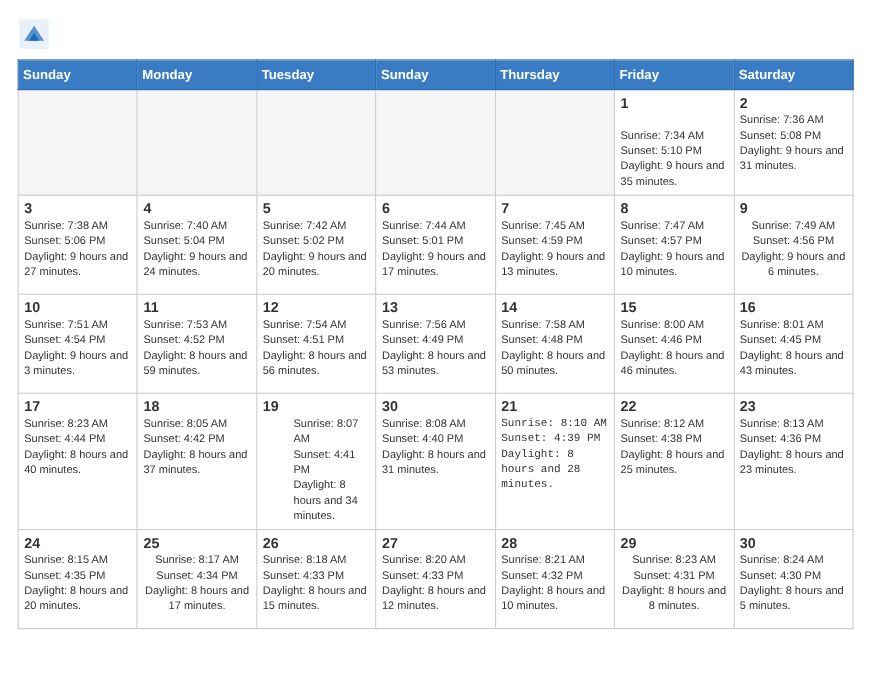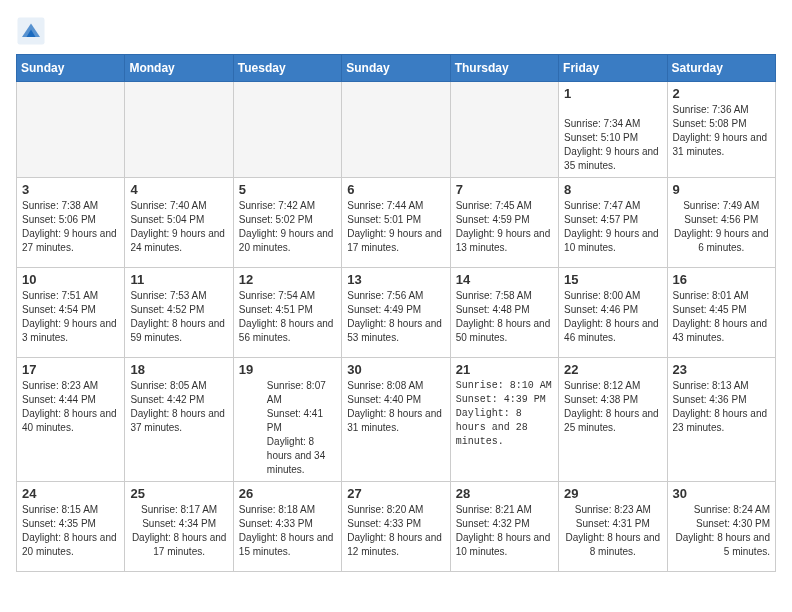--- a/index.html
+++ b/index.html
@@ -301,19 +301,19 @@
 Daylight: 8 hours and 10 minutes.</div>
         </td>
         <td>
           <div class="day-number">29</div>
           <div class="day-info" style="white-space: pre-line; text-align: center;">Sunrise: 8:23 AM
 Sunset: 4:31 PM
 Daylight: 8 hours and 8 minutes.</div>
         </td>
         <td>
           <div class="day-number">30</div>
-          <div class="day-info" style="white-space: pre-line; text-align: right;">Sunrise: 8:24 AM
+          <div class="day-info" style="white-space: pre-line;">Sunrise: 8:24 AM
 Sunset: 4:30 PM
 Daylight: 8 hours and 5 minutes.</div>
         </td>
       </tr>
     </tbody>
 </table>
 
 </body></html>

